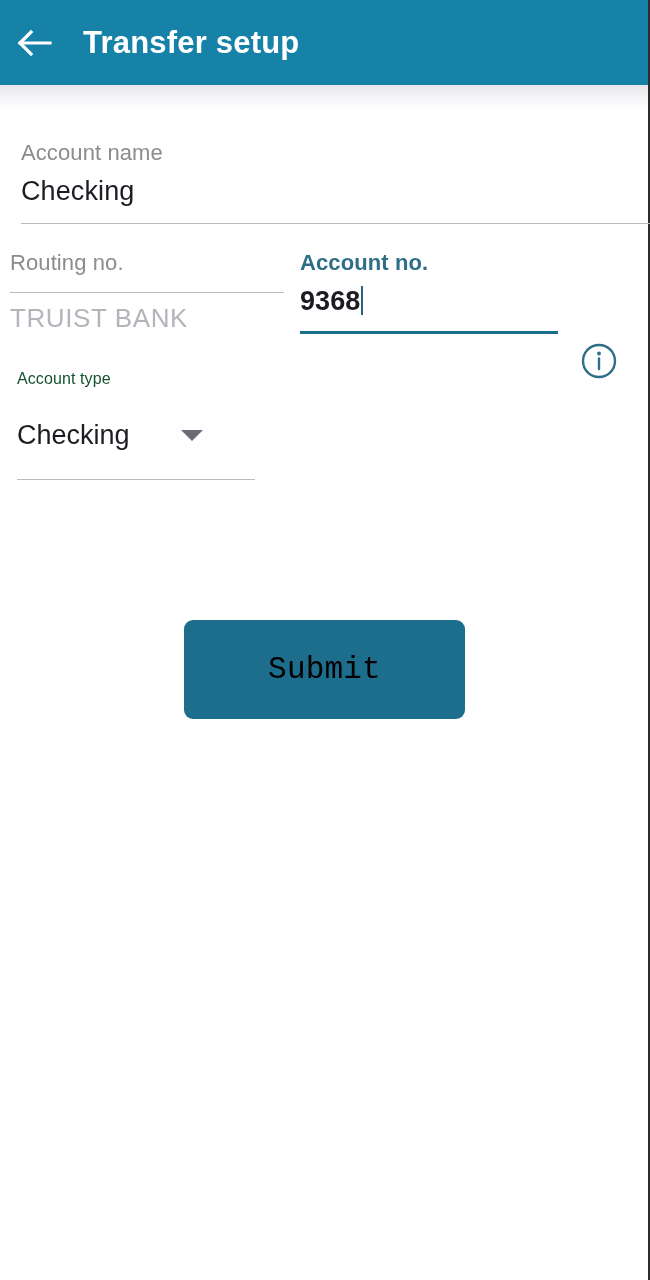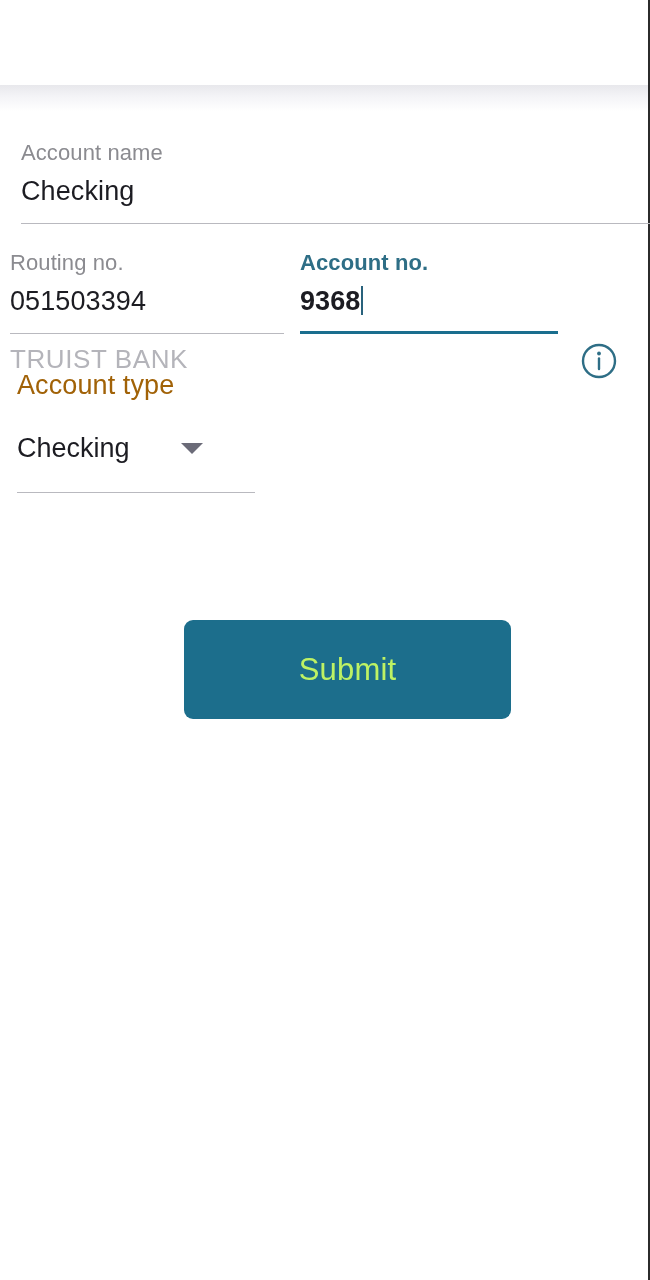--- a/index.html
+++ b/index.html
@@ -97,69 +97,77 @@
 
   .info-btn {
     position:absolute; left:578px; top:255px;
     width:42px; height:42px;
     display:flex; align-items:center; justify-content:center;
     cursor:pointer;
   }
 
   
   .row-account-type { position:absolute; left:17px; top:285px; width:300px; }
-  .row-account-type .field-label { font-size:27px; color:#a16207; }
+  .row-account-type .field-label { font-size:16px; color:#14532d; }
   .select-row {
     margin-top:32px;
     display:flex; align-items:center;
     cursor:pointer;
   }
   .select-value { font-size:27px; color:#1c1c22; }
   .caret-down {
     width:0; height:0;
     border-left:11px solid transparent;
     border-right:11px solid transparent;
     border-top:11px solid #6b6b78;
     margin-left:51px;
   }
   .row-account-type .underline { margin-top:28px; width:238px; }
 
   
   .submit-btn {
     position:absolute; left:184px; top:535px;
-    width:327px; height:99px;
+    width:281px; height:99px;
     background:#1c6e8c;
     border:none; border-radius:9px;
-    color:#bef264;
-    font-family:Liberation Sans, sans-serif;
+    color:#000000;
+    font-family:Liberation Mono, monospace;
     font-size:31px;
     letter-spacing:0.2px;
     cursor:pointer;
   }
 </style>
 </head>
 <body>
 
 <div class="screen">
 
+  <div class="appbar">
+    <div class="back-btn">
+      <svg class="back-icon" width="36" height="30" viewBox="0 0 36 30">
+        <path d="M3 15 H33" stroke="#ffffff" stroke-width="3.2" stroke-linecap="square" fill="none"></path>
+        <path d="M14 4 L3 15 L14 26" stroke="#ffffff" stroke-width="3.2" stroke-linecap="square" stroke-linejoin="miter" fill="none"></path>
+      </svg>
+    </div>
+    <div class="appbar-title">Transfer setup</div>
+  </div>
   <div class="appbar-shadow"></div>
 
   <div class="form">
 
     <div class="row-account-name">
       <div class="field-label">Account name</div>
       <div class="field-value">Checking</div>
       <div class="underline"></div>
     </div>
 
     <div class="row-numbers">
 
       <div class="col-routing">
         <div class="field-label">Routing no.</div>
-        <div class="field-value">051503394</div>
         <div class="underline"></div>
         <div class="helper-text">TRUIST BANK</div>
       </div>
 
       <div class="col-account">
         <div class="field-label focused">Account no.</div>
         <div class="field-value"><span>9368</span><span class="caret"></span></div>
         <div class="underline active"></div>
       </div>
 

